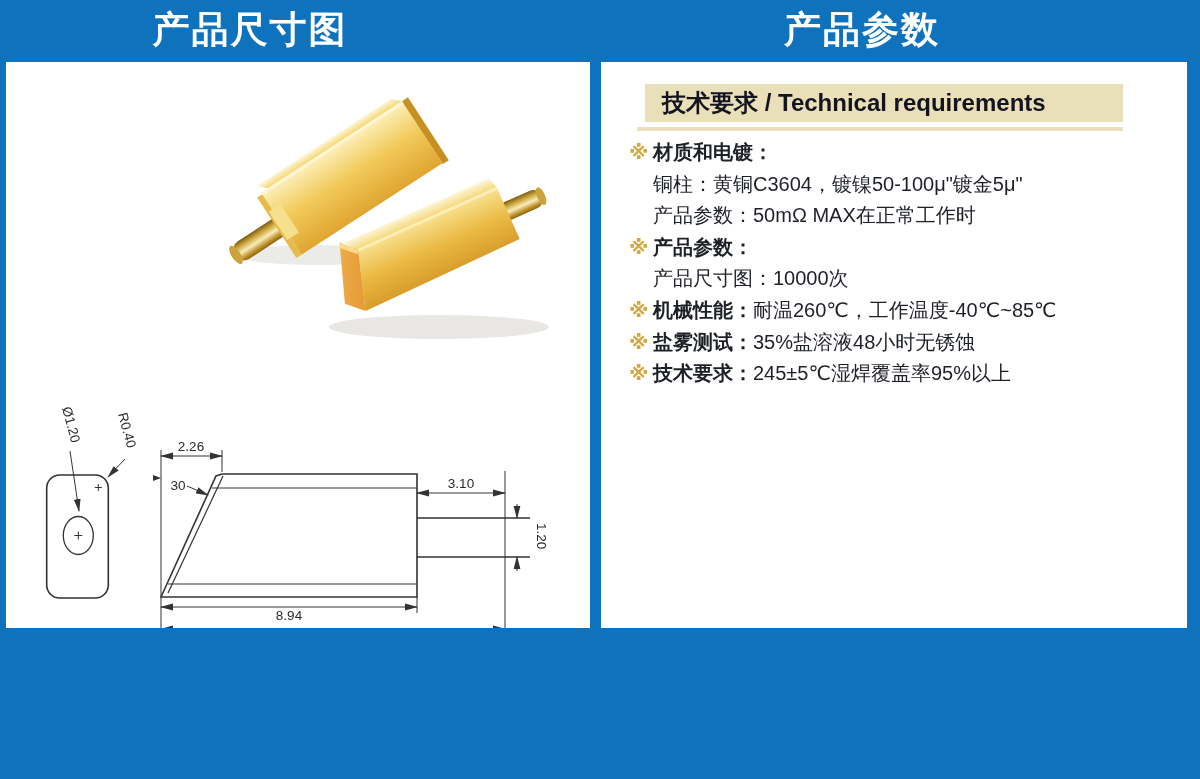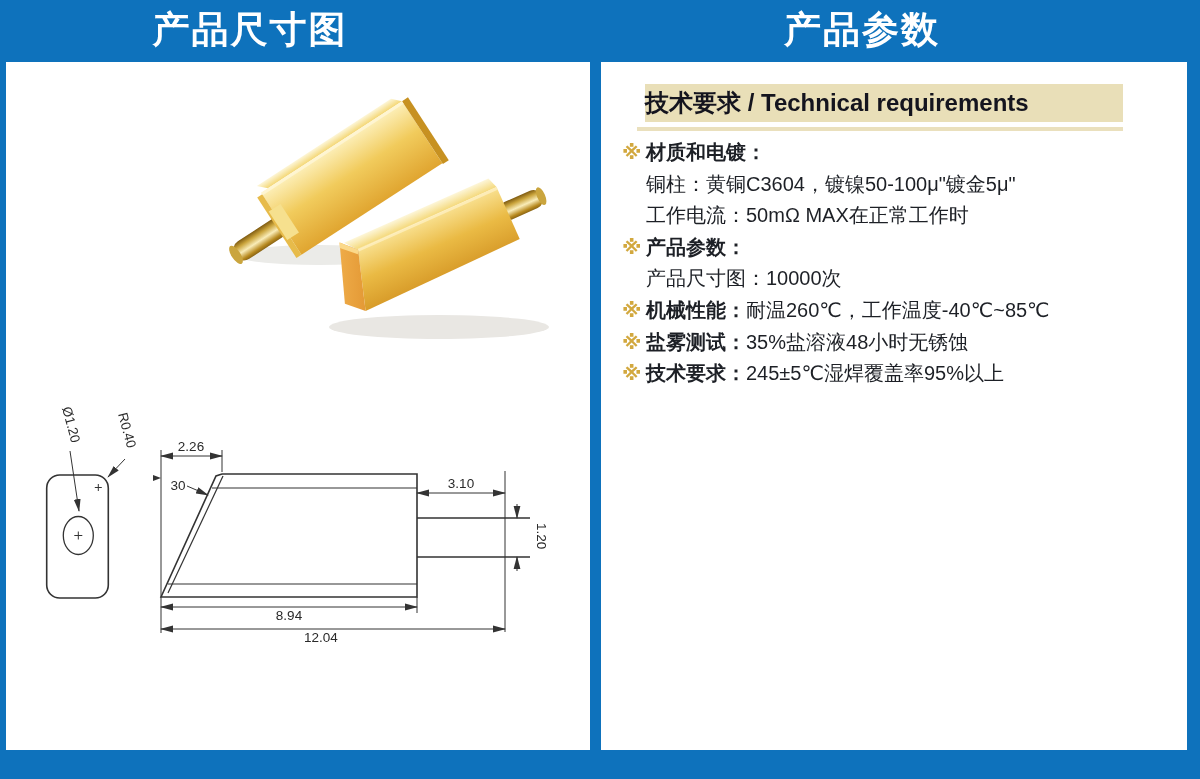--- a/index.html
+++ b/index.html
@@ -1,30 +1,30 @@
 <!DOCTYPE html>
 <html><head>
 <meta charset="utf-8">
 <style>
   html,body{margin:0;padding:0;background:#0e72bc;}
-  .stage{position:relative;width:1200px;height:750px;background:#0e72bc;overflow:hidden;
+  .stage{position:relative;width:1200px;height:628px;background:#0e72bc;overflow:hidden;
          font-family:"Liberation Sans","DejaVu Sans",sans-serif;}
   .hdr{position:absolute;top:0;height:62px;line-height:60px;text-align:center;
        color:#ffffff;font-size:37px;font-weight:700;letter-spacing:2px;}
   .hdr-left{left:0;width:500px;}
   .hdr-right{left:597px;width:530px;text-align:center;}
   .panel{position:absolute;top:62px;height:706px;background:#ffffff;}
   .panel-left{left:6px;width:584px;}
   .panel-right{left:601px;width:586px;}
   
   .sec-title{position:absolute;left:44px;top:22px;width:478px;height:38px;background:#e9dfb8;
-             color:#14141e;font-size:24px;font-weight:700;line-height:38px;
+             color:#14141e;font-size:24px;font-weight:700;line-height:38px;padding-left:17px;
              box-sizing:border-box;}
   .sec-underline{position:absolute;left:36px;top:65px;width:486px;height:4px;background:#eae0bd;}
-  .specs{position:absolute;left:0;top:75px;width:586px;padding-left:21px;box-sizing:border-box;}
+  .specs{position:absolute;left:0;top:75px;width:586px;padding-left:28px;box-sizing:border-box;}
   .spec-row{line-height:31.6px;font-size:20px;color:#1d2026;white-space:nowrap;}
   .bullet{display:inline-block;width:24px;color:#d2a83e;font-weight:700;}
   .lbl{font-weight:700;}
   .val{font-weight:400;}
   
   .photo-svg{position:absolute;left:88px;top:25px;}
   .draw-svg{position:absolute;left:0;top:330px;}
   svg text{fill:#2a2a2a;}
   .dimtxt{font-size:13.5px;font-family:"Liberation Sans","DejaVu Sans",sans-serif;}
 </style>
@@ -146,21 +146,21 @@
     <div class="sec-underline"></div>
 
     <div class="specs">
       <div class="spec-row">
         <span class="bullet">※</span><span class="lbl">材质和电镀：</span><span class="val"></span>
       </div>
       <div class="spec-row">
         <span class="bullet"></span><span class="lbl"></span><span class="val">铜柱：黄铜C3604，镀镍50-100μ"镀金5μ"</span>
       </div>
       <div class="spec-row">
-        <span class="bullet"></span><span class="lbl"></span><span class="val">工作电流：50mΩ MAX在正常工作时</span>
+        <span class="bullet"></span><span class="lbl"></span><span class="val">产品参数：50mΩ MAX在正常工作时</span>
       </div>
       <div class="spec-row">
         <span class="bullet">※</span><span class="lbl">产品参数：</span><span class="val"></span>
       </div>
       <div class="spec-row">
         <span class="bullet"></span><span class="lbl"></span><span class="val">产品尺寸图：10000次</span>
       </div>
       <div class="spec-row">
         <span class="bullet">※</span><span class="lbl">机械性能：</span><span class="val">耐温260℃，工作温度-40℃~85℃</span>
       </div>

